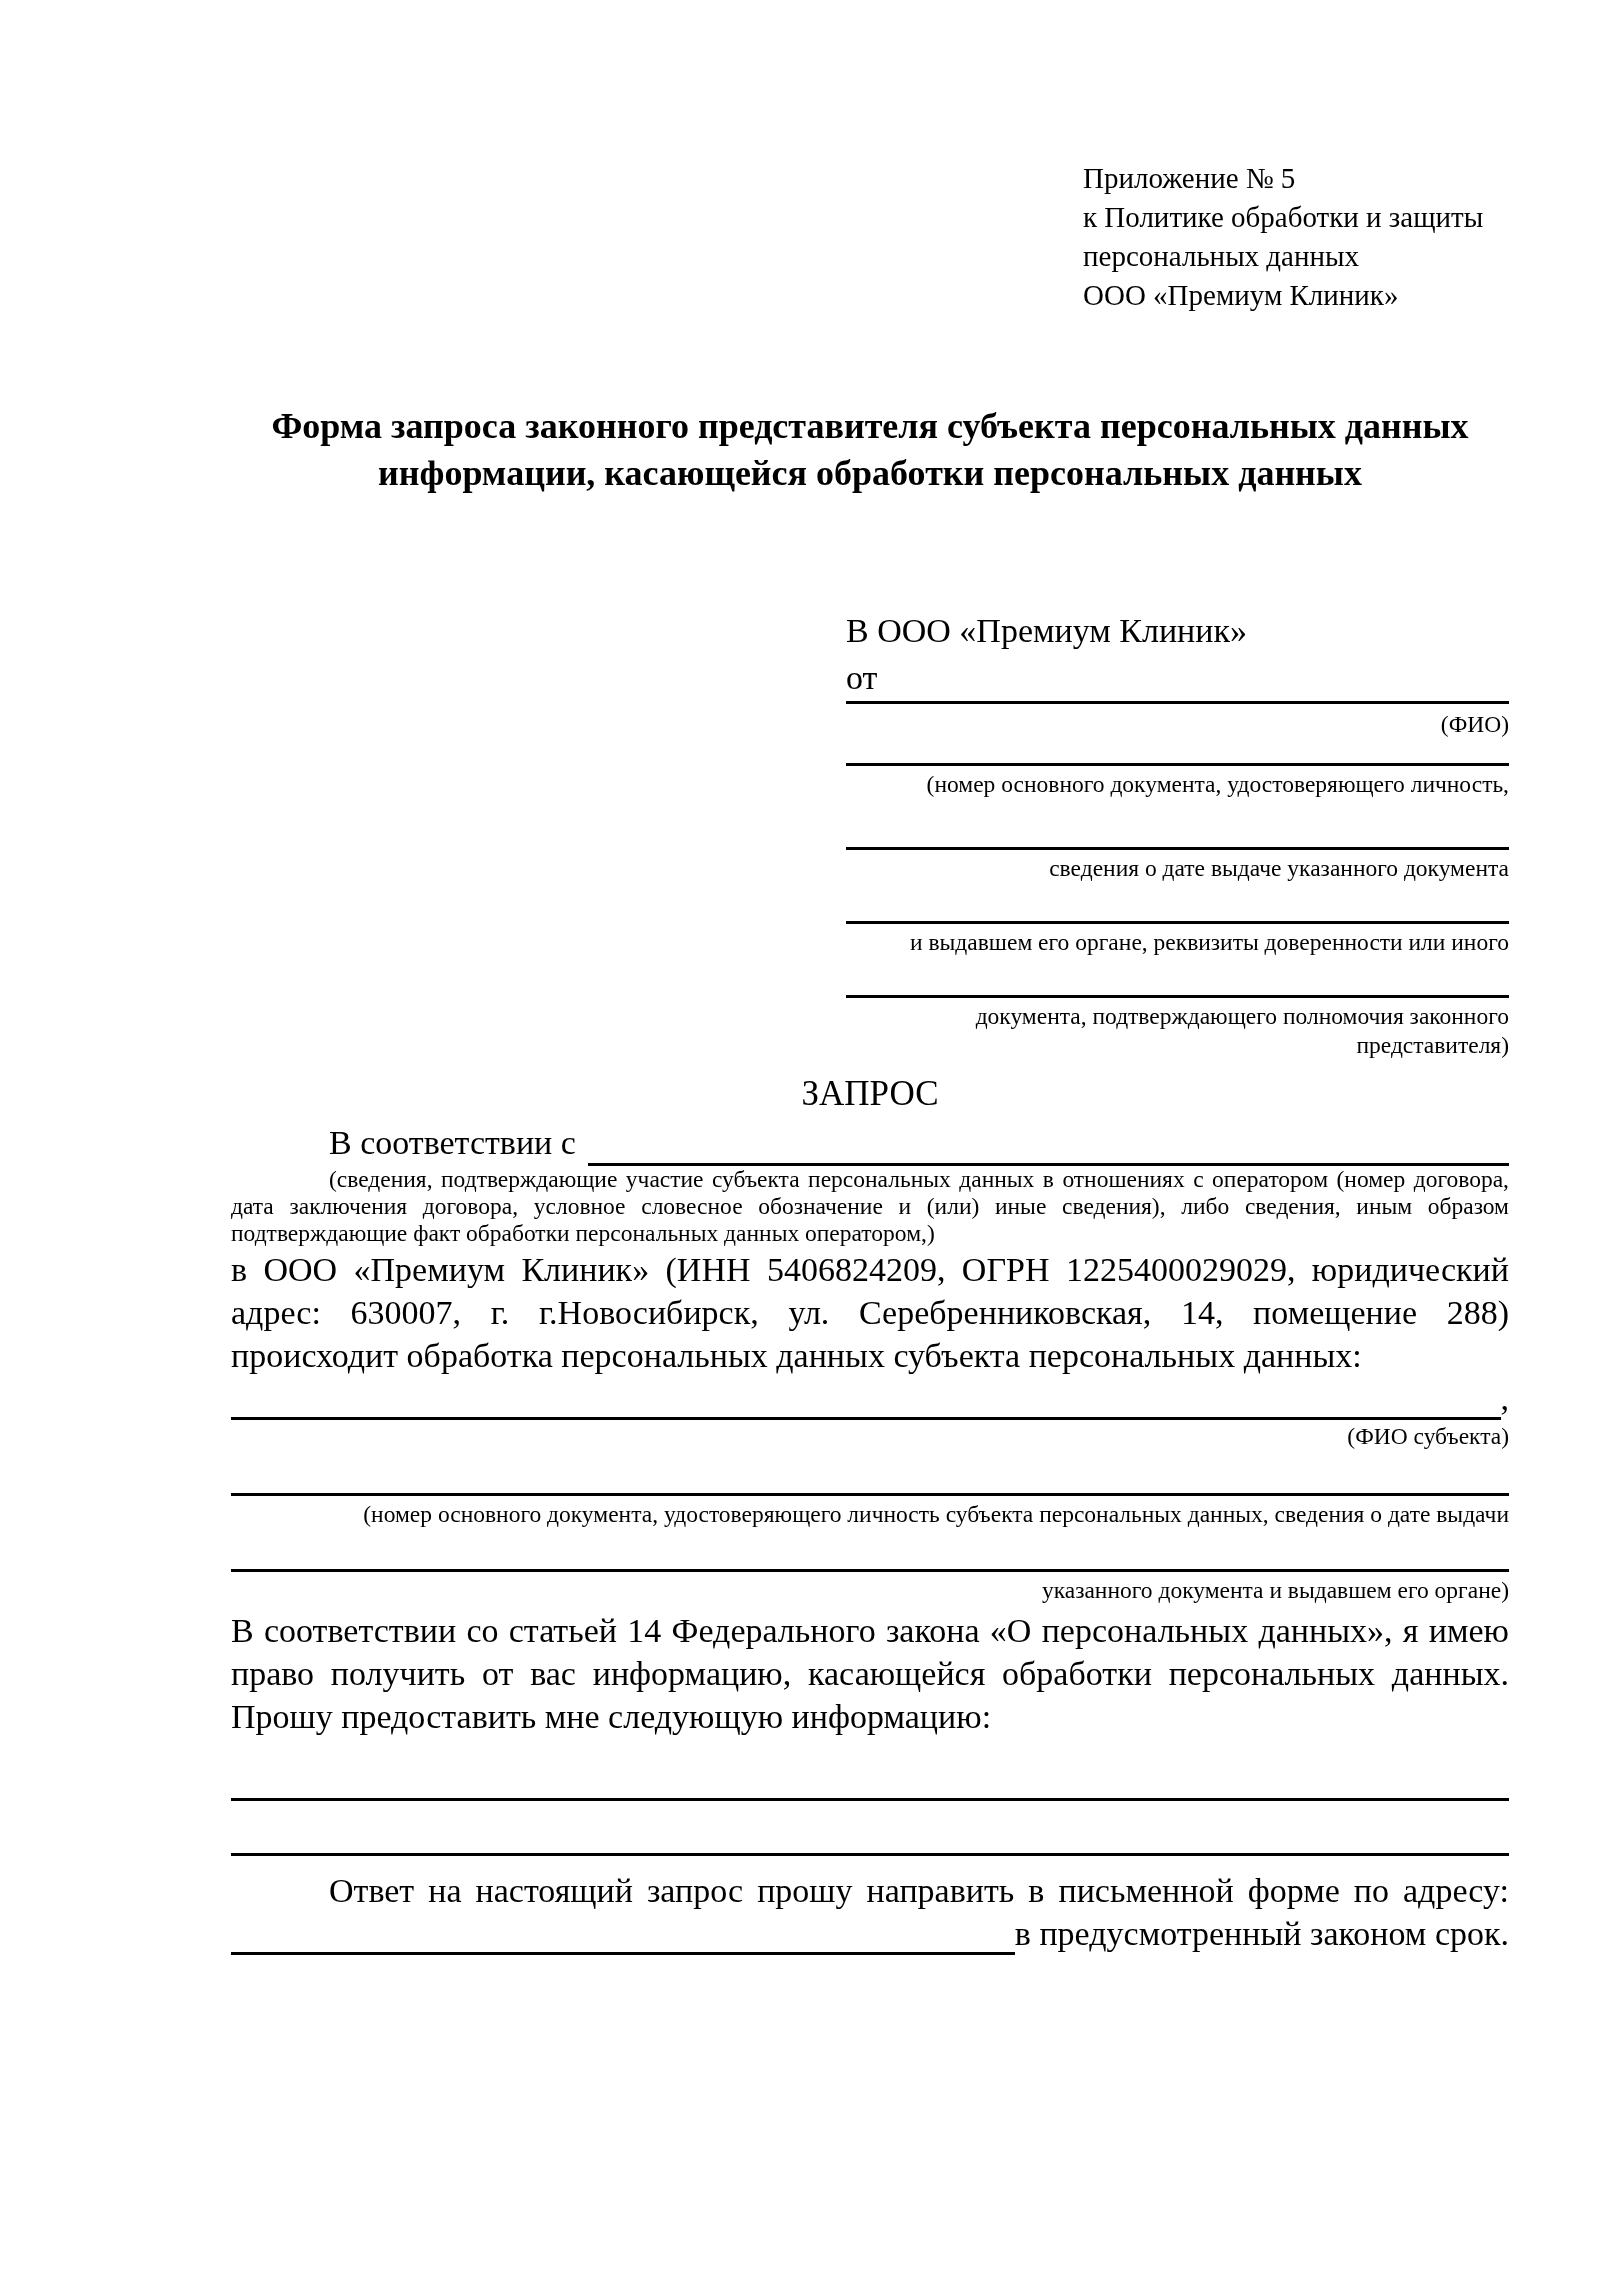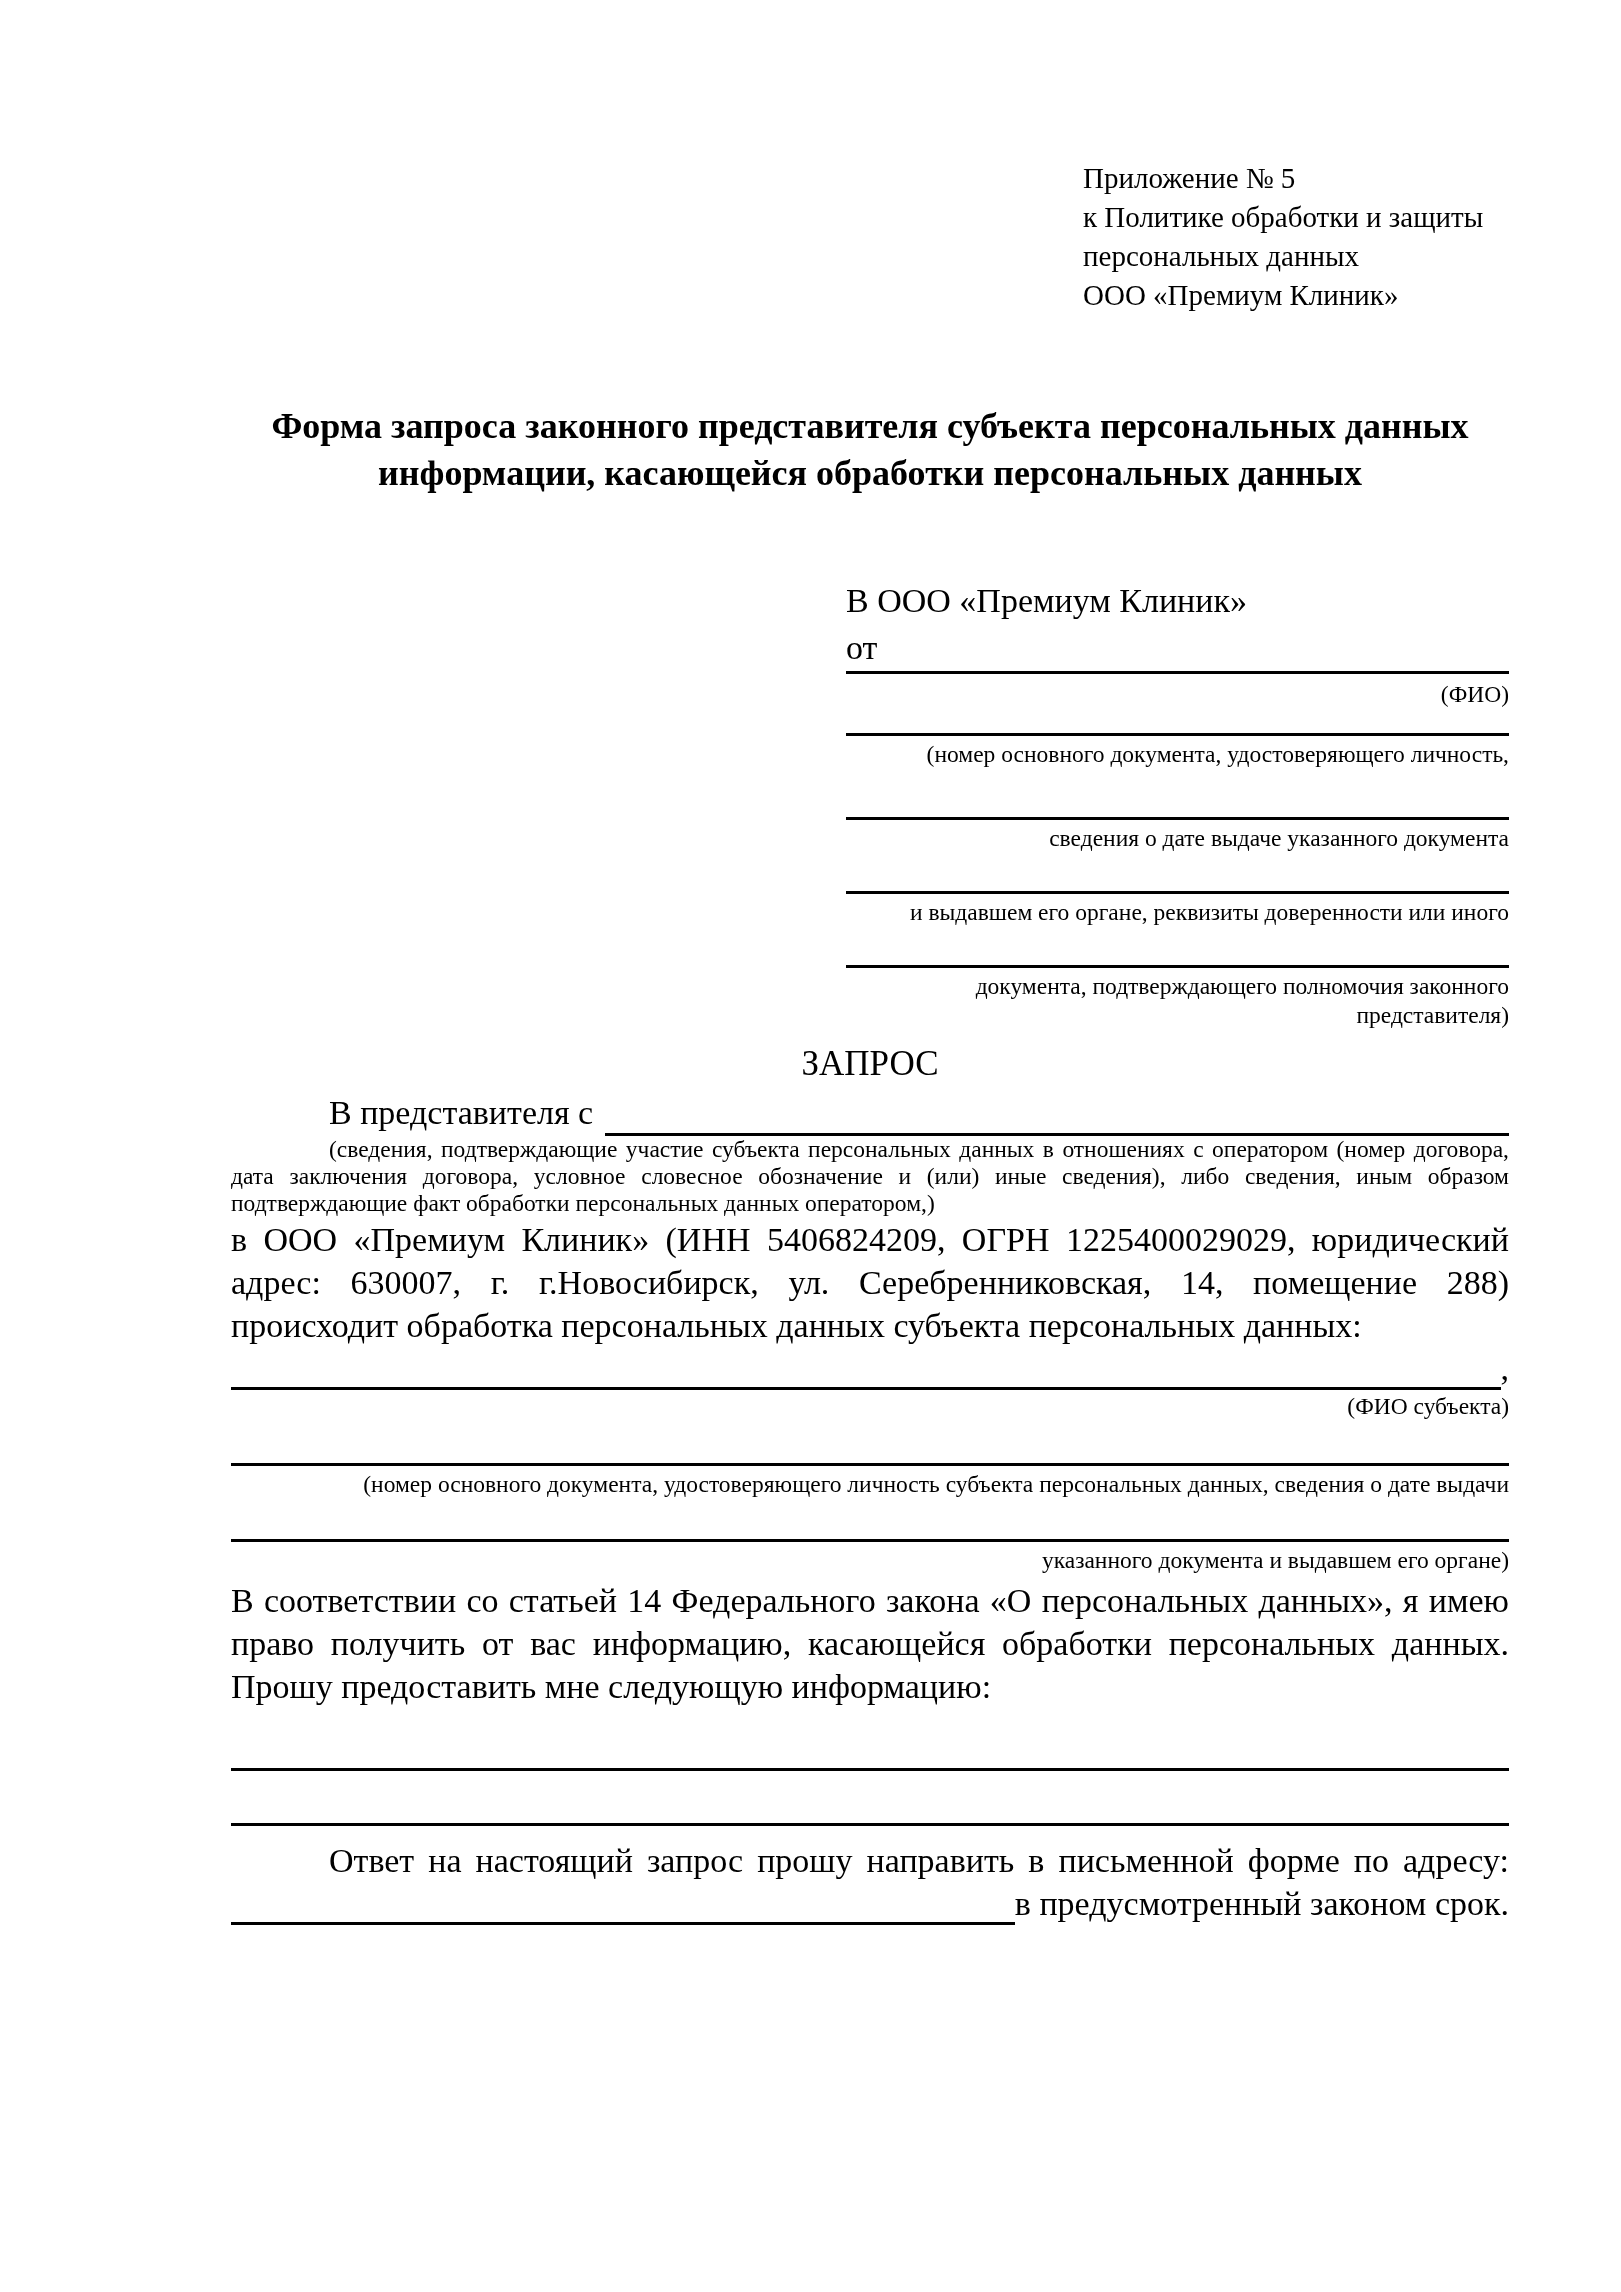--- a/index.html
+++ b/index.html
@@ -11,21 +11,21 @@
     font-family:"Liberation Serif","DejaVu Serif",serif;
     font-size:34px; line-height:45px;
     padding:159px 112px 0 231px;
     overflow:hidden;
   }
   
   .appendix { margin-left:852px; font-size:29px; line-height:39px; }
   
   .doc-title { margin-top:88px; text-align:center; font-weight:bold; font-size:36px; line-height:47px; }
   
-  .addressee { width:663px; margin-left:auto; margin-top:80px; }
+  .addressee { width:663px; margin-left:auto; margin-top:110px; }
   .addr-company { line-height:47px; }
   .from-row { display:flex; line-height:47px;flex-direction:column; }
   .from-label { white-space:pre; padding-right:9.8px; }
   .fill { flex:1 1 auto; border-bottom:3.9px solid #000; }
   .caption { font-size:23.5px; line-height:29px; text-align:right; }
   .cap-gap { margin-top:3.9px; }
   .blank { border-bottom:3.9px solid #000; }
   .b28 { height:27.4px; } .b52 { height:51px; } .b42 { height:41px; }
   .b46 { height:45px; } .b44 { height:43px; } .b64 { height:63px; } .b56 { height:55px; }
   
@@ -77,21 +77,21 @@
     <div class="blank b42"></div>
     <div class="caption cap-gap">и выдавшем его органе, реквизиты доверенности или иного</div>
 
     <div class="blank b42"></div>
     <div class="caption cap-gap">документа, подтверждающего полномочия законного представителя)</div>
   </div>
 
   <div class="request-heading">ЗАПРОС</div>
 
   <div class="intro-row">
-    <span class="intro-prefix">В представителя с</span>
+    <span class="intro-prefix">В соответствии с</span>
     <span class="fill"></span>
   </div>
 
   <div class="intro-caption">(сведения, подтверждающие участие субъекта персональных данных в отношениях с оператором (номер договора, дата заключения договора, условное словесное обозначение и (или) иные сведения), либо сведения, иным образом подтверждающие факт обработки персональных данных оператором,)</div>
 
   <div class="para op-para">в ООО «Премиум Клиник» (ИНН 5406824209, ОГРН 1225400029029, юридический адрес: 630007, г. г.Новосибирск, ул. Серебренниковская, 14, помещение 288) происходит обработка персональных данных субъекта персональных данных:</div>
 
   <div class="comma-row">
     <span class="fill"></span>
     <span class="comma">,</span>

